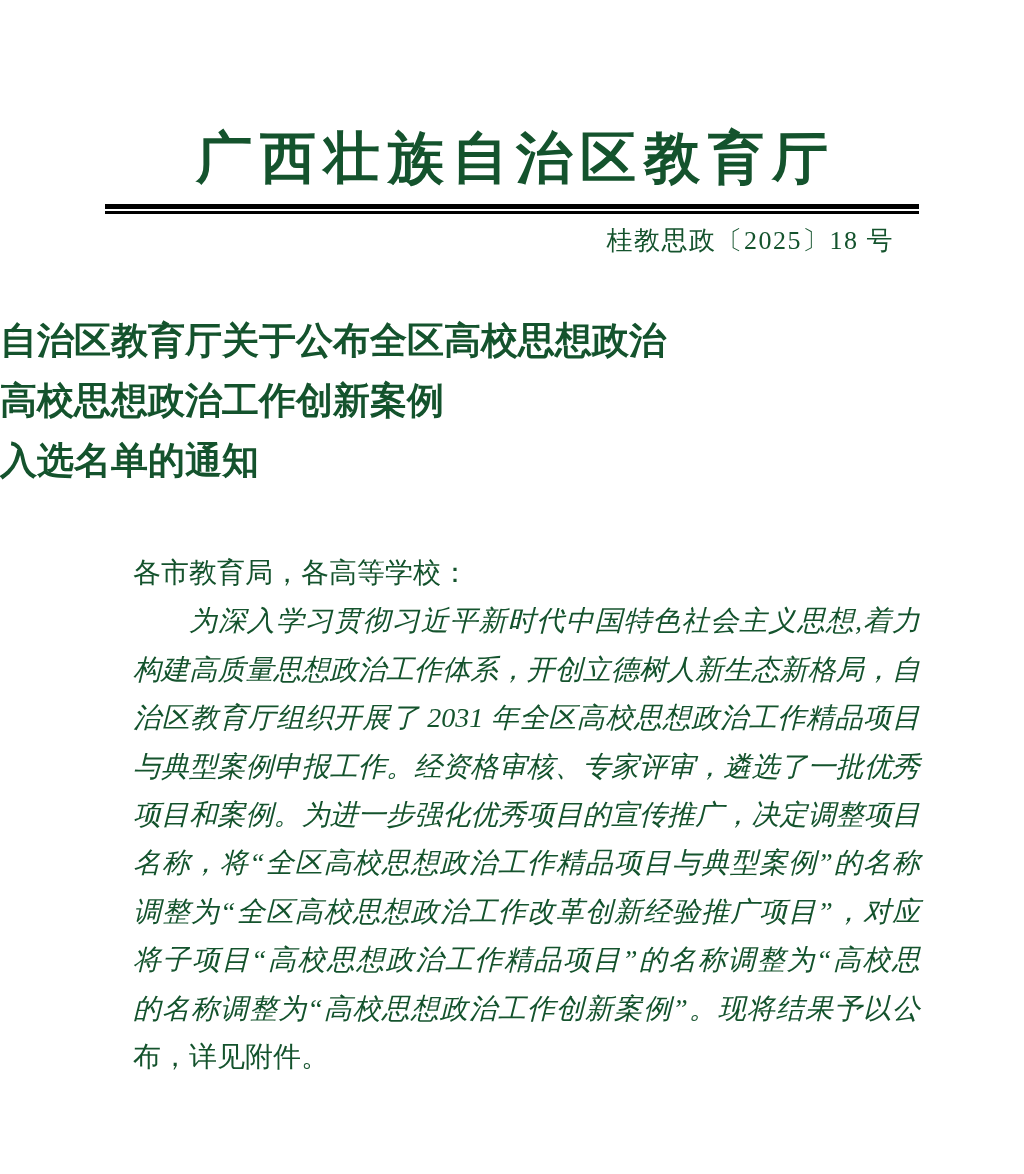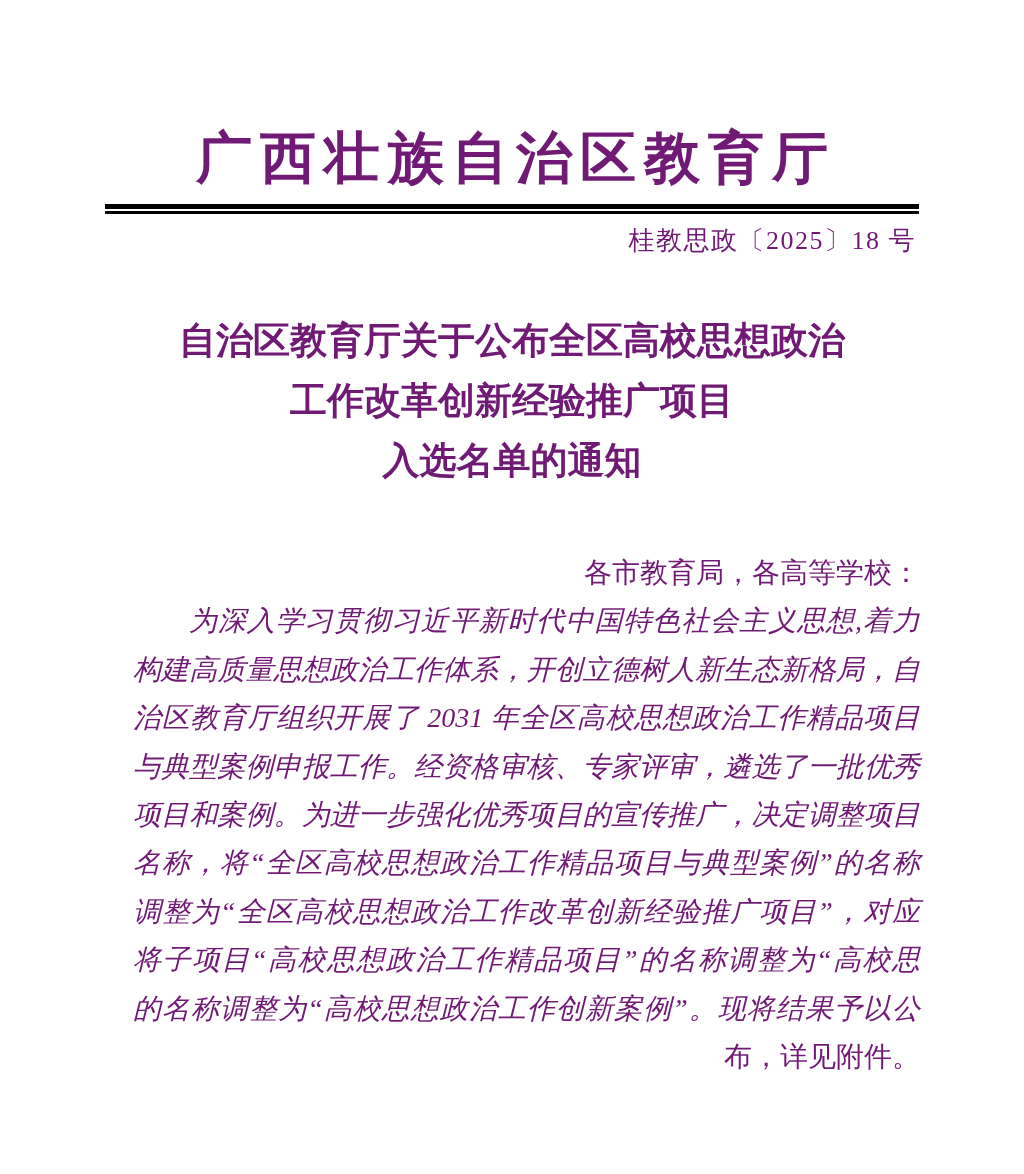--- a/index.html
+++ b/index.html
@@ -1,21 +1,21 @@
 <!DOCTYPE html>
 <html><head>
 <meta charset="utf-8">
 <style>
   html, body { margin: 0; padding: 0; background: #ffffff; }
   .page {
     position: relative;
     width: 1024px;
     height: 1174px;
     background: #ffffff;
-    color: #701a75;
+    color: #14532d;
     font-family: "Liberation Serif", "DejaVu Serif", serif;
     overflow: hidden;
   }
   .org-name {
     position: absolute;
     top: 130px;
     left: 0;
     width: 100%;
     text-align: center;
     font-size: 56px;
@@ -31,62 +31,62 @@
     top: 204px;
     left: 105px;
     width: 814px;
     height: 2px;
     border-top: 5px solid #000000;
     border-bottom: 3px solid #000000;
   }
   .doc-number {
     position: absolute;
     top: 223px;
-    right: 108px;
+    right: 130px;
     font-size: 26px;
     letter-spacing: 1.5px;
     white-space: nowrap;
   }
   .title {
     position: absolute;
     top: 311px;
     left: 0;
     width: 100%;
-    text-align: center;
+    text-align: left;
     font-weight: bold;
     font-size: 37px;
     line-height: 60px;
   }
   .title div { white-space: nowrap; }
   .body {
     position: absolute;
     top: 549px;
     left: 133px;
     width: 787px;
     font-size: 28px;
     line-height: 48.4px;
   }
-  .bline { width: 100%; text-align: right; }
+  .bline { width: 100%; }
   .j { text-align: justify; text-align-last: justify; font-style: italic; }
   .indent { text-indent: 2em; }
 </style>
 </head>
 <body>
 
 <div class="page">
 
   <div class="org-name">广西壮族自治区教育厅</div>
 
   <div class="rule"></div>
 
   <div class="doc-number">桂教思政〔2025〕18 号</div>
 
   <div class="title">
     <div>自治区教育厅关于公布全区高校思想政治</div>
-    <div>工作改革创新经验推广项目</div>
+    <div>高校思想政治工作创新案例</div>
     <div>入选名单的通知</div>
   </div>
 
   <div class="body">
     <div class="bline">各市教育局，各高等学校：</div>
     <div class="bline j indent">为深入学习贯彻习近平新时代中国特色社会主义思想,着力</div>
     <div class="bline j">构建高质量思想政治工作体系，开创立德树人新生态新格局，自</div>
     <div class="bline j">治区教育厅组织开展了 2031 年全区高校思想政治工作精品项目</div>
     <div class="bline j">与典型案例申报工作。经资格审核、专家评审，遴选了一批优秀</div>
     <div class="bline j">项目和案例。为进一步强化优秀项目的宣传推广，决定调整项目</div>

